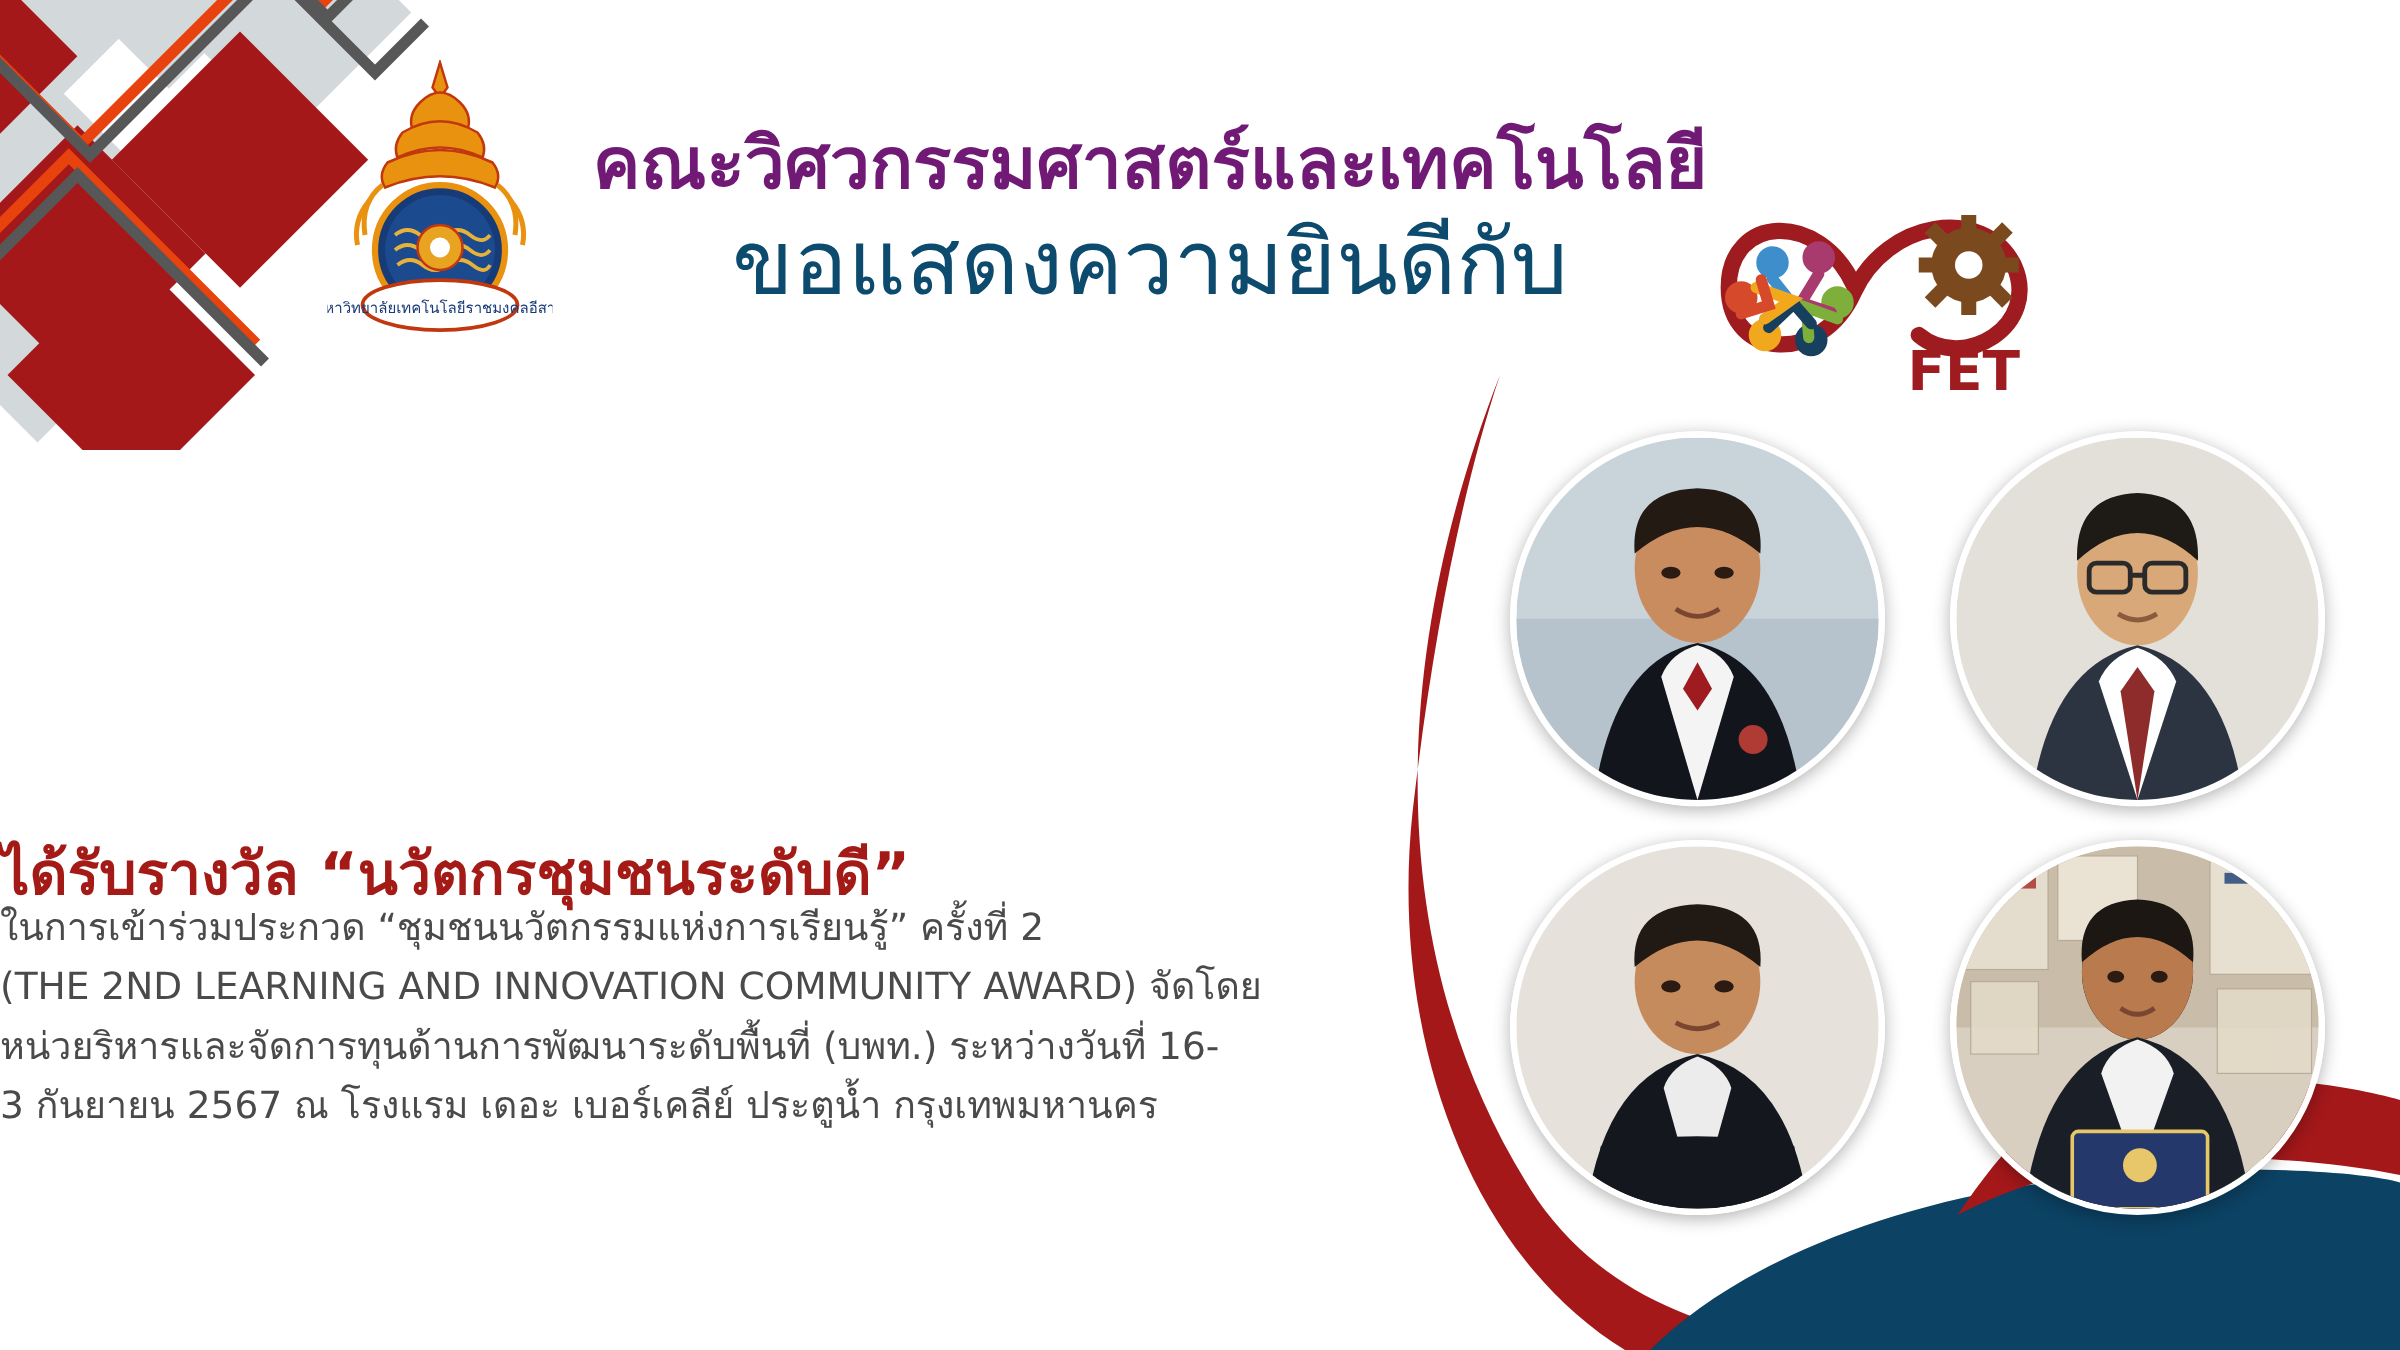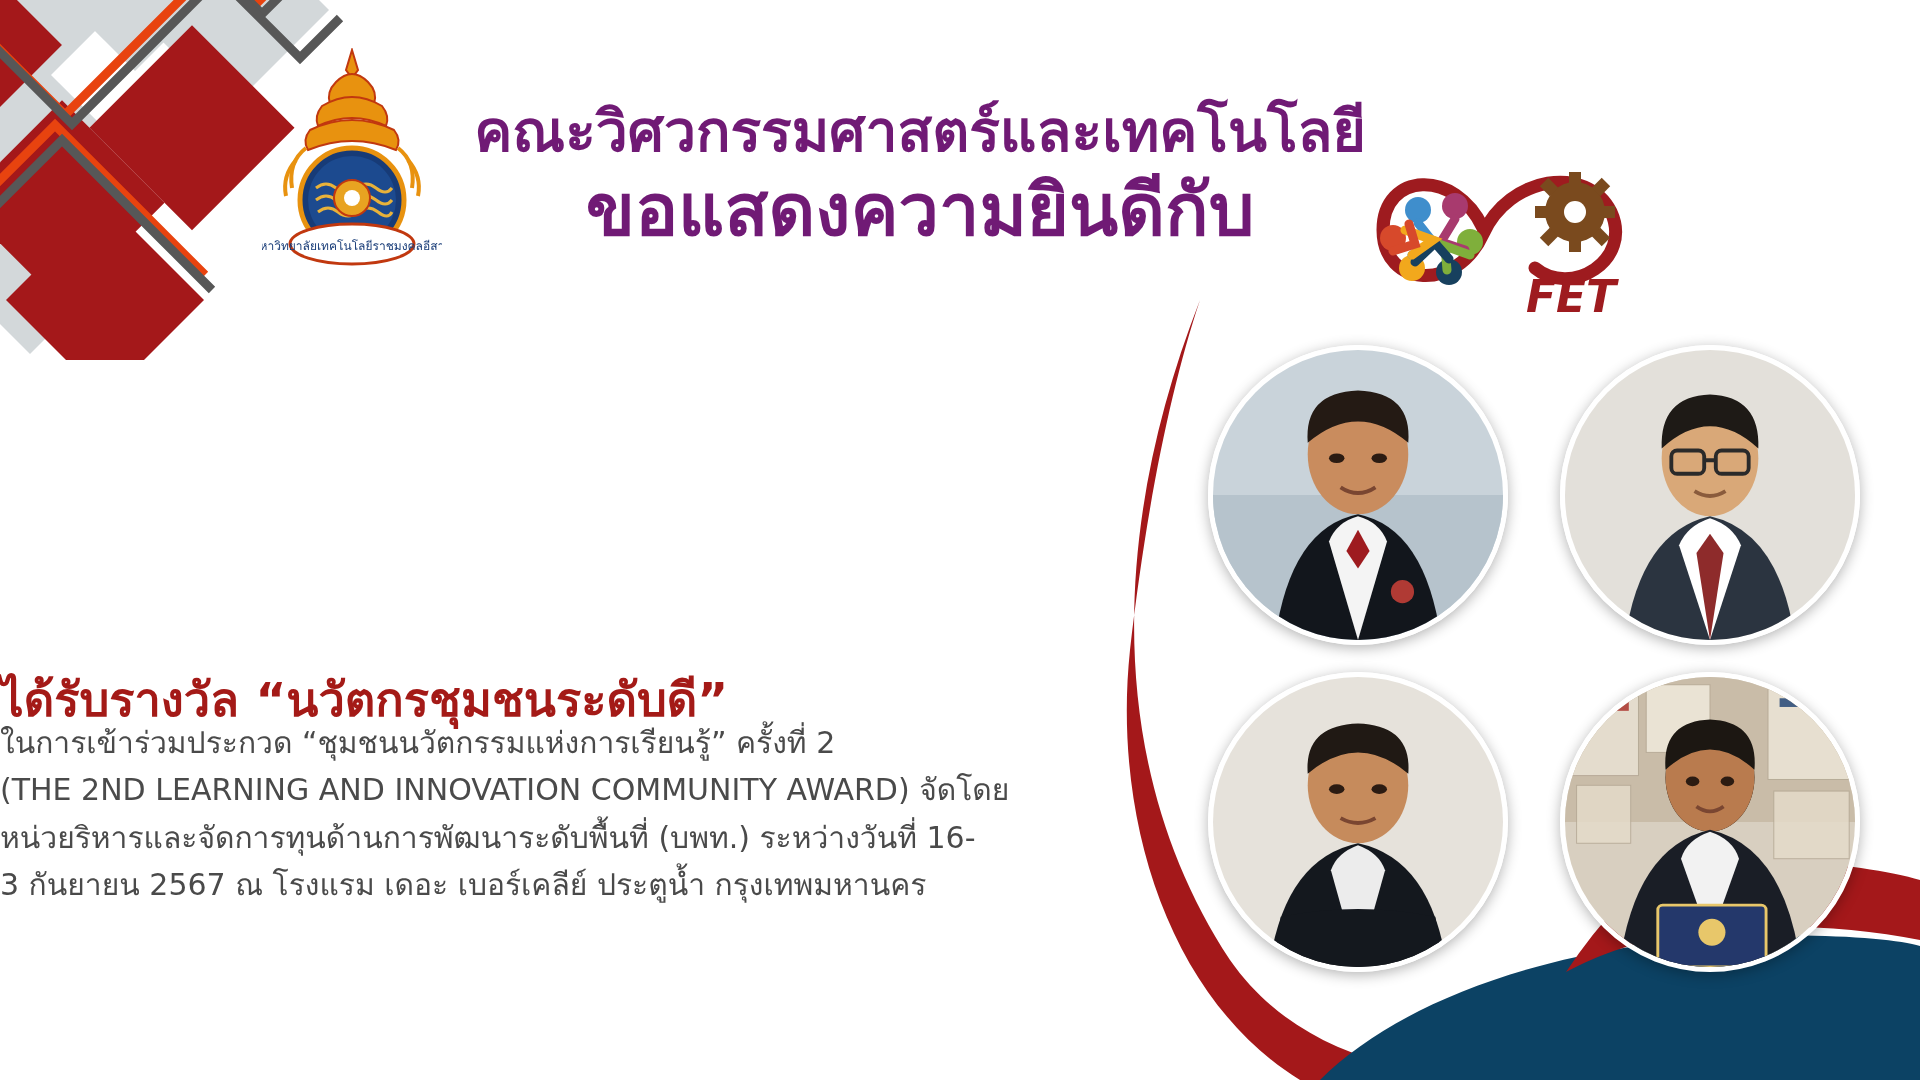--- a/index.html
+++ b/index.html
@@ -13,24 +13,24 @@
 
   
   .header { position:absolute; top:0; left:0; width:1920px; height:355px; }
 
   .seal { position:absolute; left:262px; top:48px; width:180px; height:235px; }
   .seal svg { display:block; }
 
   .head-text { position:absolute; left:470px; top:100px; width:900px; text-align:center; }
   .head-line1 { font-size:57px; font-weight:700; color:#701a75; letter-spacing:0px;
                 line-height:1.12; white-space:nowrap; }
-  .head-line2 { font-size:72px; font-weight:700; color:#701a75; letter-spacing:0px;
+  .head-line2 { font-size:72px; font-weight:400; color:#0c4a6e; letter-spacing:0px;
                 line-height:1.18; margin-top:4px; white-space:nowrap; }
 
-  .fetlogo { position:absolute; left:1375px; top:150px; width:270px; height:185px;font-style:italic; }
+  .fetlogo { position:absolute; left:1375px; top:150px; width:270px; height:185px; }
   .fetlogo svg { display:block; }
 
   
   .banner { position:absolute; left:0px; top:352px; width:1090px; height:305px; }
   .banner .bg { position:absolute; inset:0; }
   .banner-text { position:absolute; left:0; top:0; width:1010px; height:305px;
                  display:flex; flex-direction:column; align-items:center;
                  justify-content:center; gap:2px; padding-right:10px; }
   .banner-line { color:#ffffff; font-size:40px; font-weight:700; line-height:1.28;
                  white-space:nowrap; }

